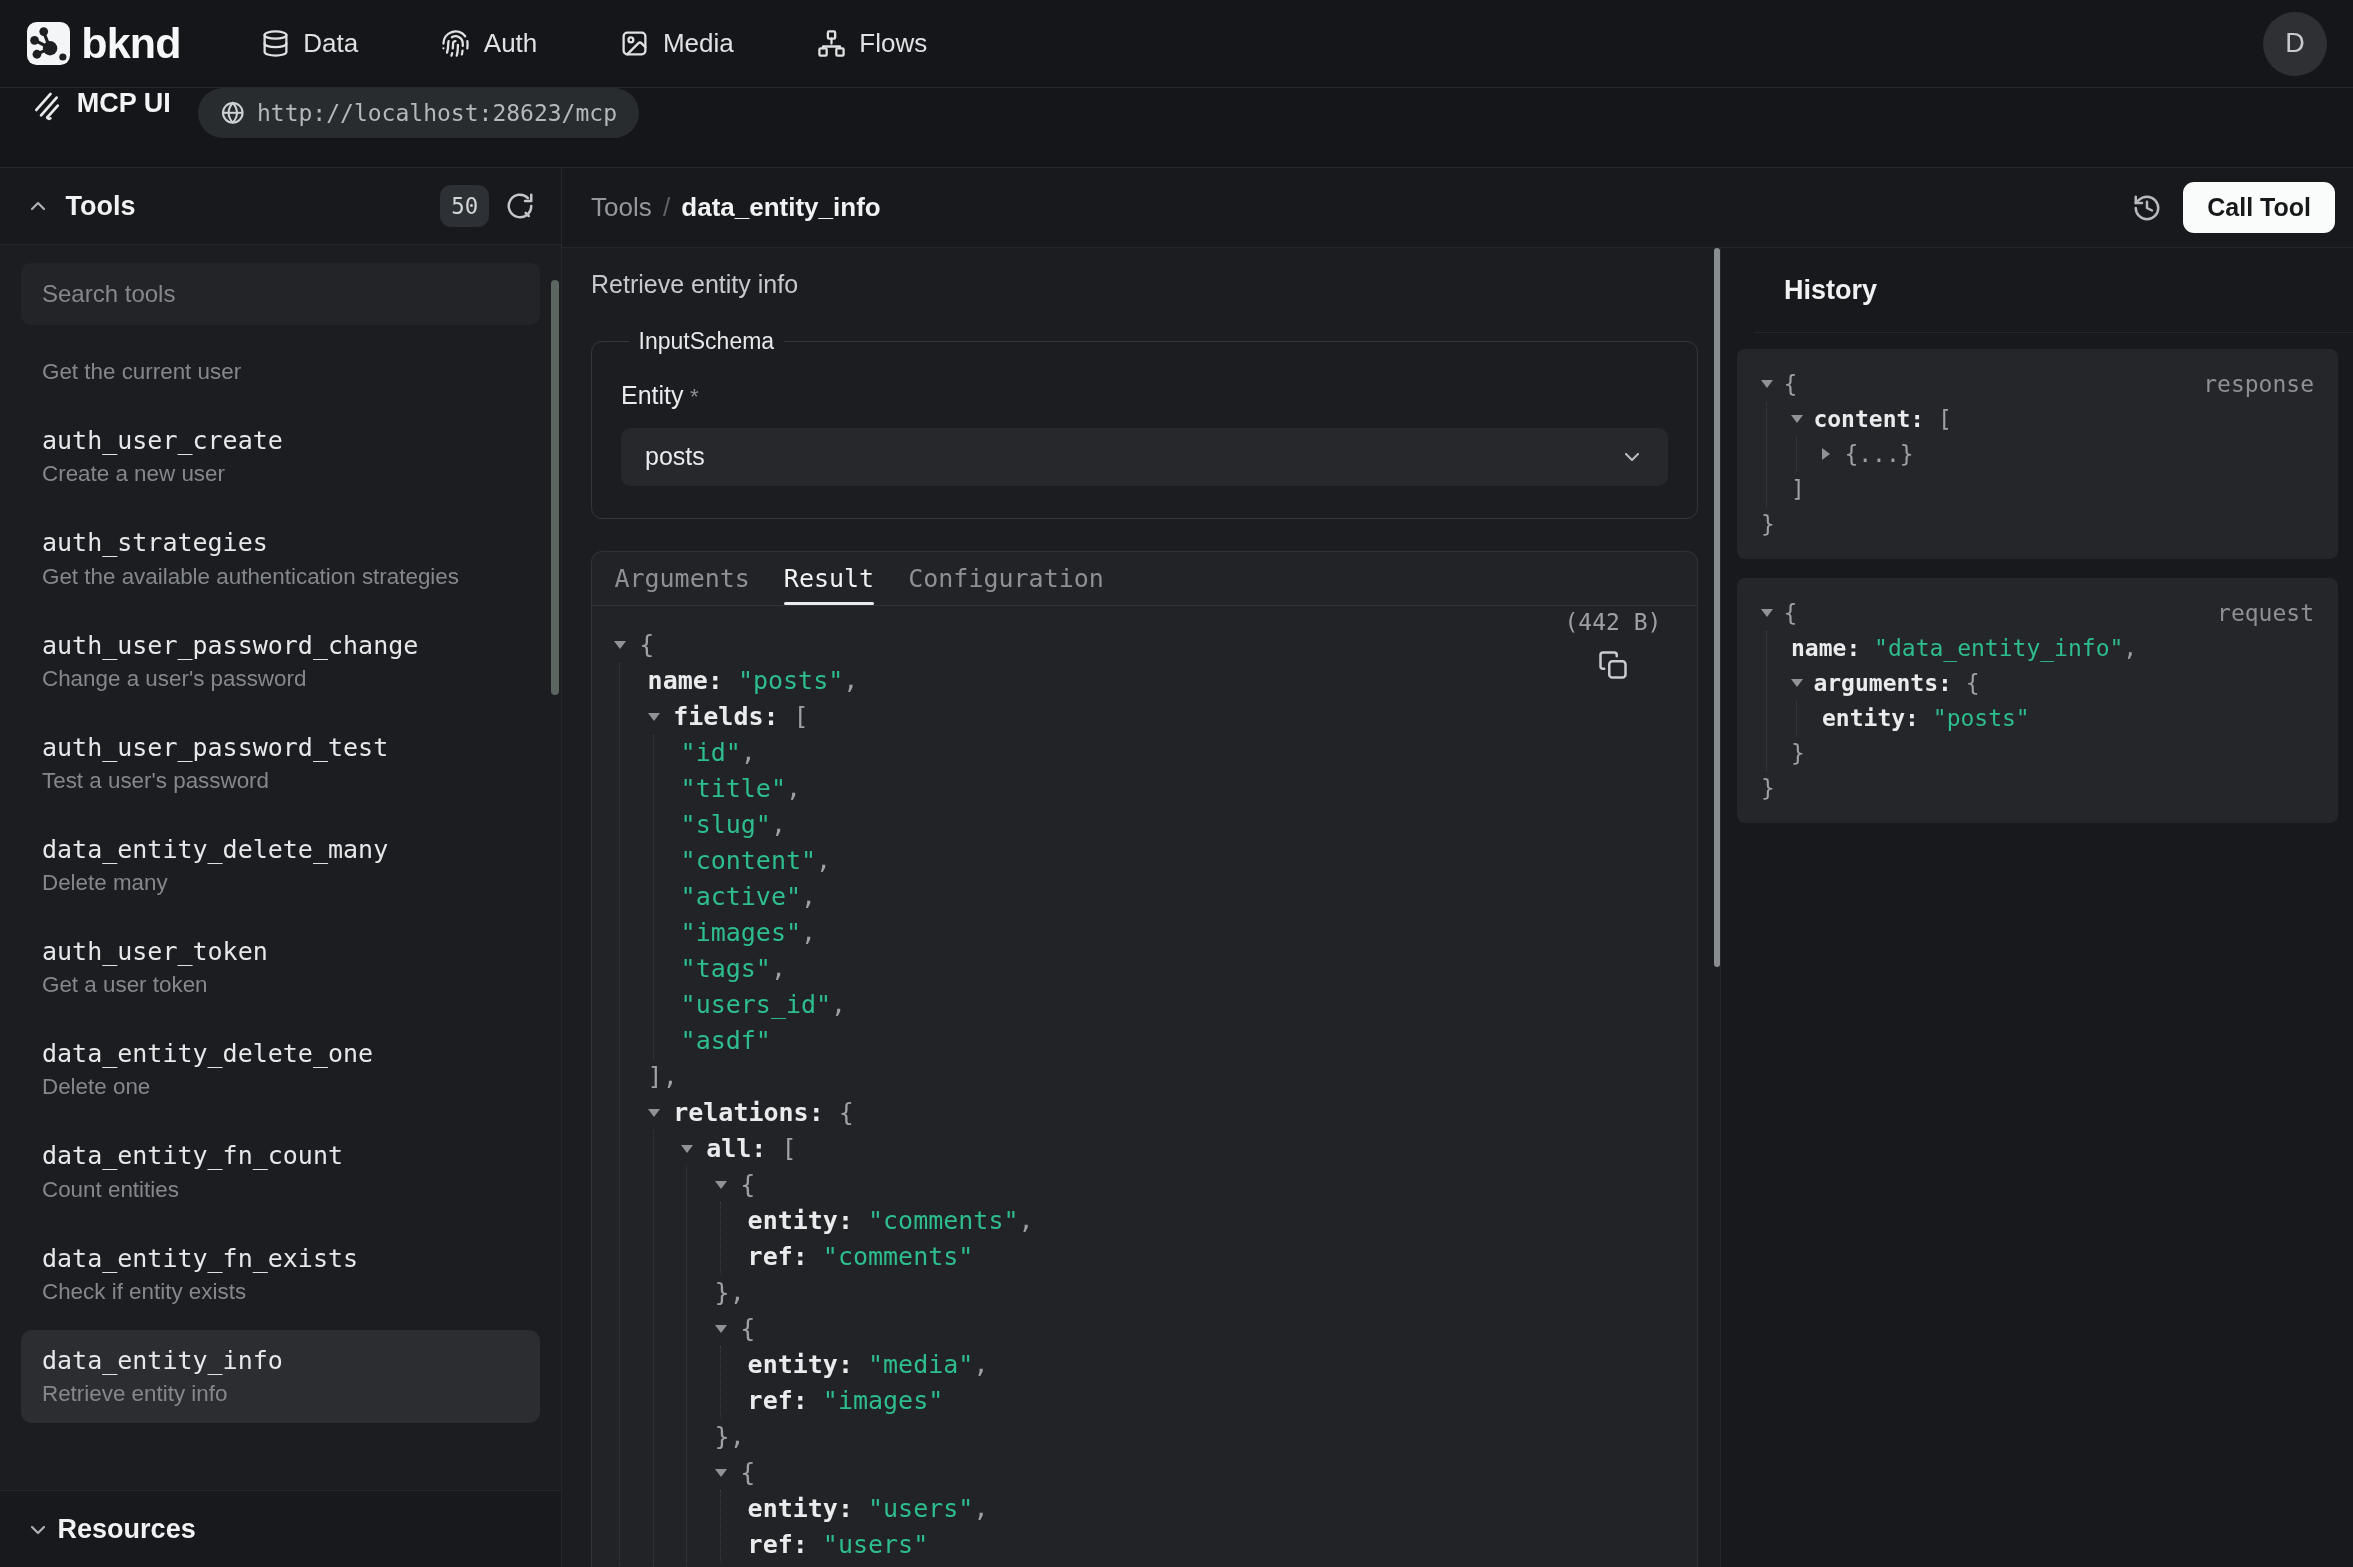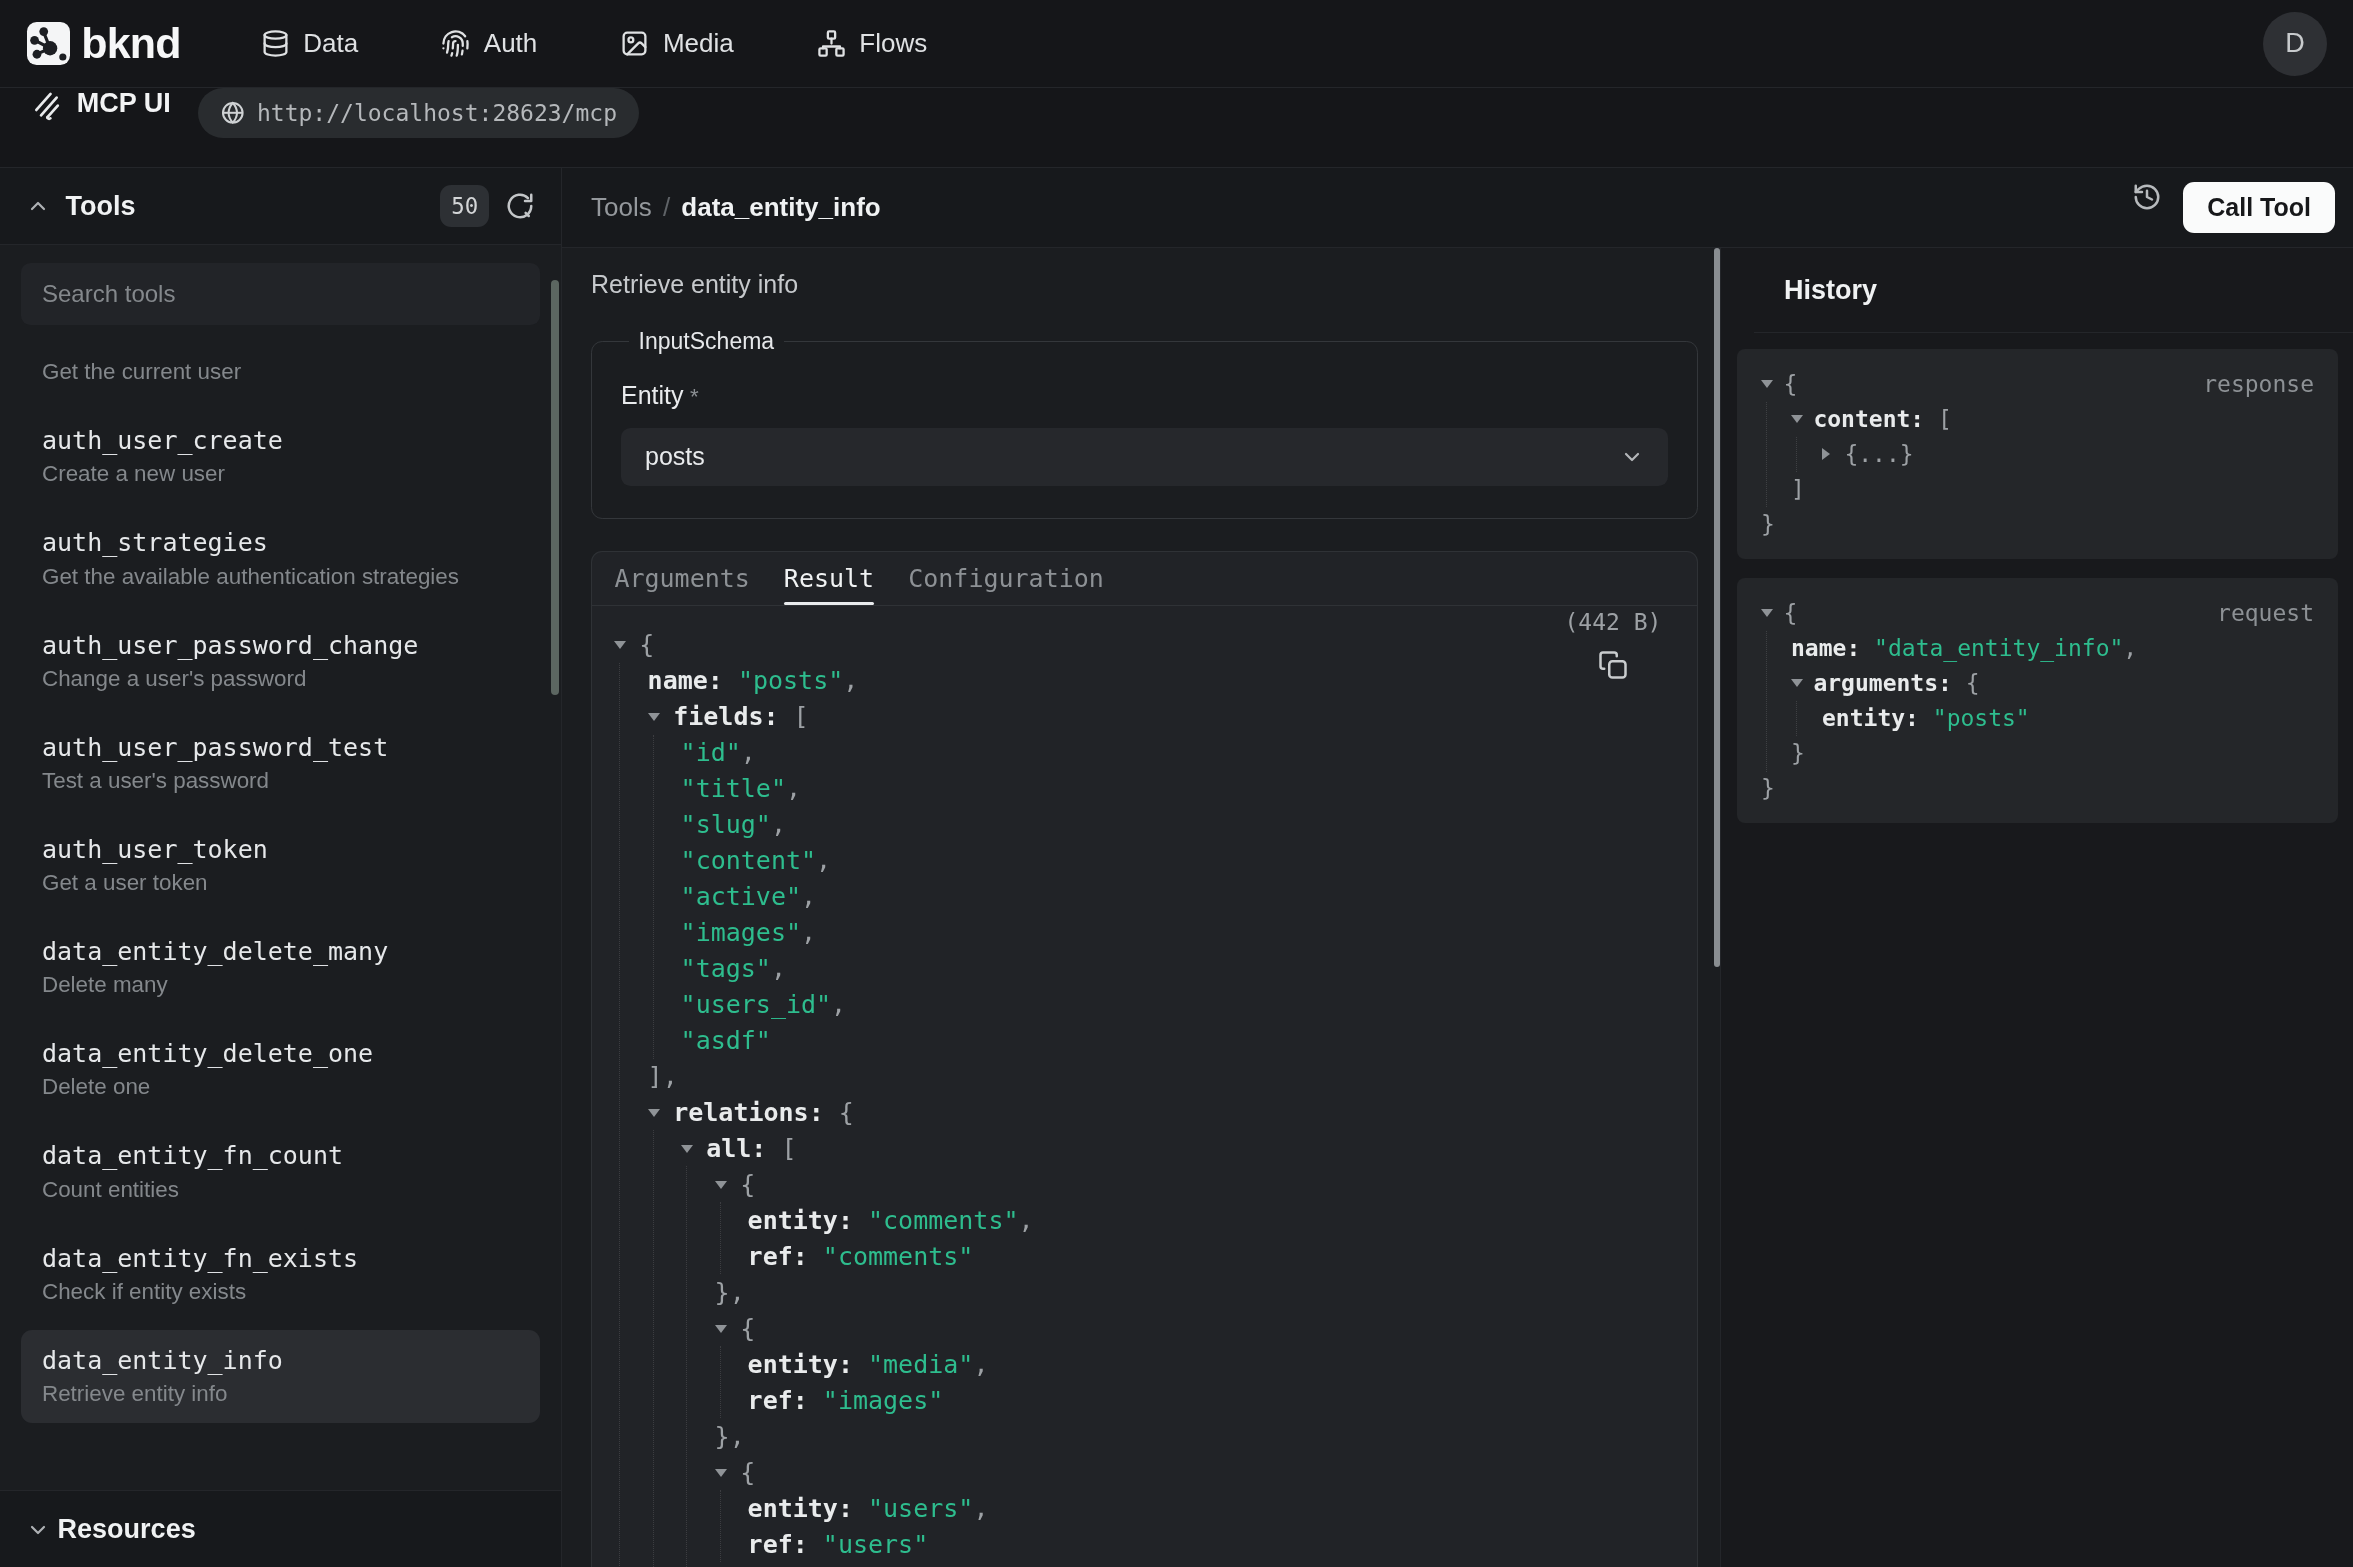--- a/index.html
+++ b/index.html
@@ -51,21 +51,21 @@
   .side-footer { height:78px; flex:none; background:#17191c; border-top:0.8px solid #24262a; display:flex; align-items:center; padding:0 25.6px; gap:8px; }
   .side-thumb { position:absolute; right:2.4px; top:112px; width:7.2px; height:415px; border-radius:4px; background:#5c6661; }
 
   
   .right { flex:1; display:flex; flex-direction:column; background:#1b1d20; min-width:0; }
   .main-header { height:80px; flex:none; background:#17191c; border-bottom:0.8px solid #24262a; display:flex; align-items:center; padding:0 19px 0 29px; }
   .crumb { font-size:26px; display:flex; align-items:center; }
   .crumb-sec { color:#94989c; }
   .crumb-sep { color:#5f6367; padding:0 11.2px; }
   .crumb-tool { color:#f0f2f3; font-weight:600; }
-  .hdr-right { margin-left:auto; display:flex; gap:21px; }
+  .hdr-right { margin-left:auto; display:flex; align-items:center; gap:21px; }
   .hist-btn { width:30px; height:30px; color:#b7babd; cursor:pointer; }
   .call-btn { height:51px; padding:0 24px; border:none; border-radius:11.2px; background:#fafbfb; color:#17181a; font-size:25px; font-weight:600; font-family:"Liberation Sans", sans-serif; cursor:pointer; }
 
   .right-body { flex:1; display:flex; min-height:0; }
 
   
   .main { width:1158px; flex:none; position:relative; padding:22.4px 21.6px 0 29px; display:flex; flex-direction:column; }
   .tool-description { font-size:25px; color:#c6c9cc; margin-bottom:29px; }
   fieldset.schema { border:0.8px solid #34373b; border-radius:11.2px; padding:16px 29px 32px; }
   fieldset.schema legend { font-size:23px; color:#e6e8ea; padding:0 9.6px; margin-left:8px; }
@@ -234,26 +234,26 @@
           </div>
           <div class="tool-item">
             <div class="tool-name mono">auth_user_password_change</div>
             <div class="tool-desc">Change a user's password</div>
           </div>
           <div class="tool-item">
             <div class="tool-name mono">auth_user_password_test</div>
             <div class="tool-desc">Test a user's password</div>
           </div>
           <div class="tool-item">
+            <div class="tool-name mono">data_entity_delete_many</div>
+            <div class="tool-desc">Delete many</div>
+          </div>
+          <div class="tool-item">
             <div class="tool-name mono">auth_user_token</div>
             <div class="tool-desc">Get a user token</div>
-          </div>
-          <div class="tool-item">
-            <div class="tool-name mono">data_entity_delete_many</div>
-            <div class="tool-desc">Delete many</div>
           </div>
           <div class="tool-item">
             <div class="tool-name mono">data_entity_delete_one</div>
             <div class="tool-desc">Delete one</div>
           </div>
           <div class="tool-item">
             <div class="tool-name mono">data_entity_fn_count</div>
             <div class="tool-desc">Count entities</div>
           </div>
           <div class="tool-item">

